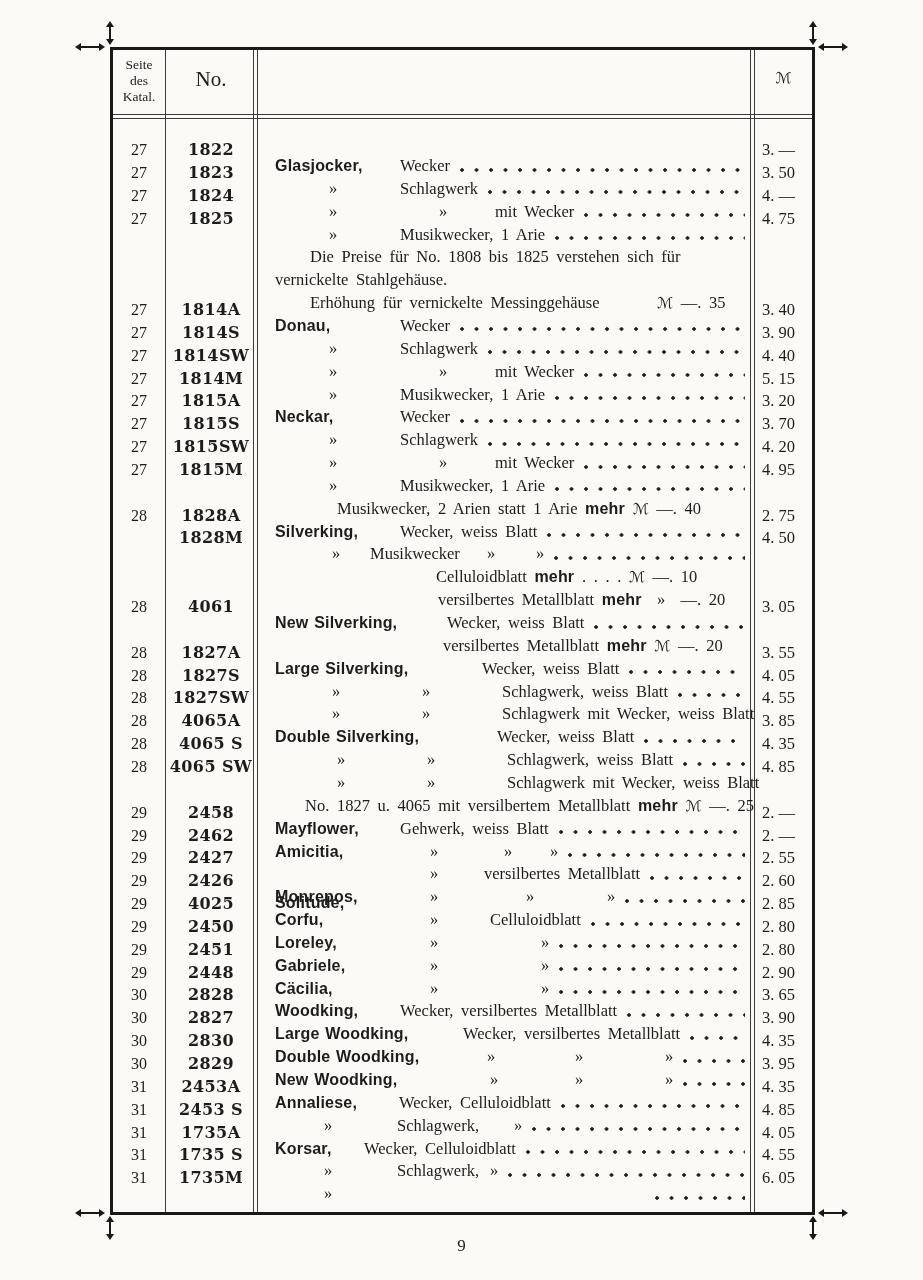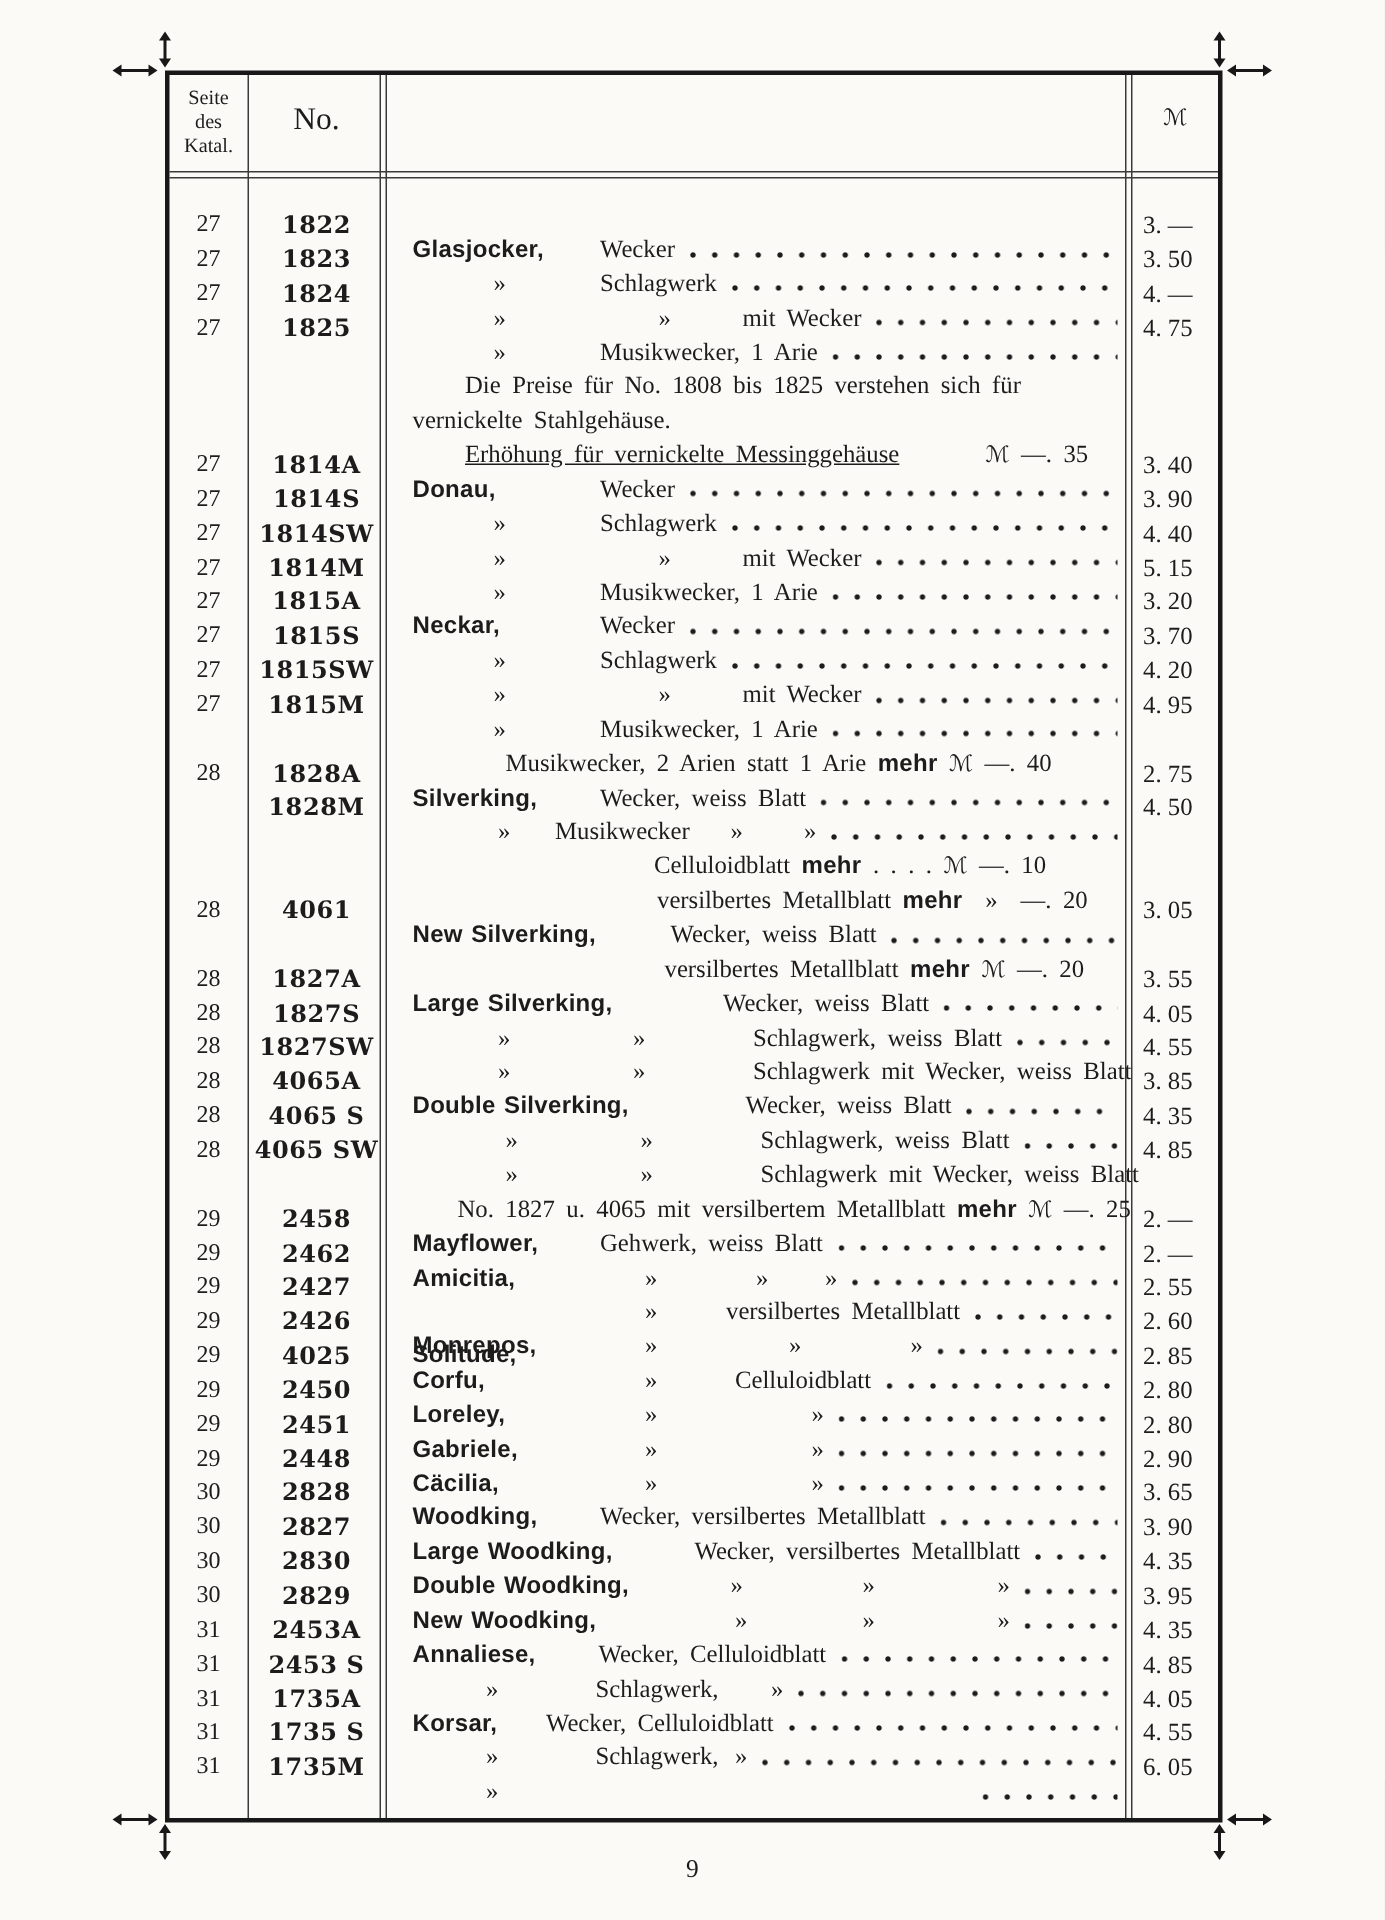--- a/index.html
+++ b/index.html
@@ -114,21 +114,21 @@
             <span class="chunk" style="left: 35px;"><span>Die Preise für No. 1808 bis 1825 verstehen sich für</span></span>
           </div>
         </div>
         <div class="row" style="top: 202.25px;">
           <div class="desc">
             <span class="chunk" style="left: 0px;"><span>vernickelte Stahlgehäuse.</span></span>
           </div>
         </div>
         <div class="row" style="top: 225.1px;">
           <div class="desc">
-            <span class="chunk" style="left: 35px; text-decoration: underline;"><span>Erhöhung für vernickelte Messinggehäuse</span></span>
+            <span class="chunk" style="left: 35px;"><span>Erhöhung für vernickelte Messinggehäuse</span></span>
             <span class="chunk" style="left: 382px;"><span class="cur">ℳ</span><span> —. 35</span></span>
           </div>
         </div>
         <div class="row" style="top: 247.95px;">
           <span class="seite">27</span>
           <span class="no">1814A</span>
           <div class="desc">
             <span class="chunk" style="left: 0px;"><span class="bname">Donau,</span></span>
             <span class="chunk" style="left: 125px;"><span>Wecker</span></span>
             <div class="leader" style="left: 185px; width: 285px;"></div>

